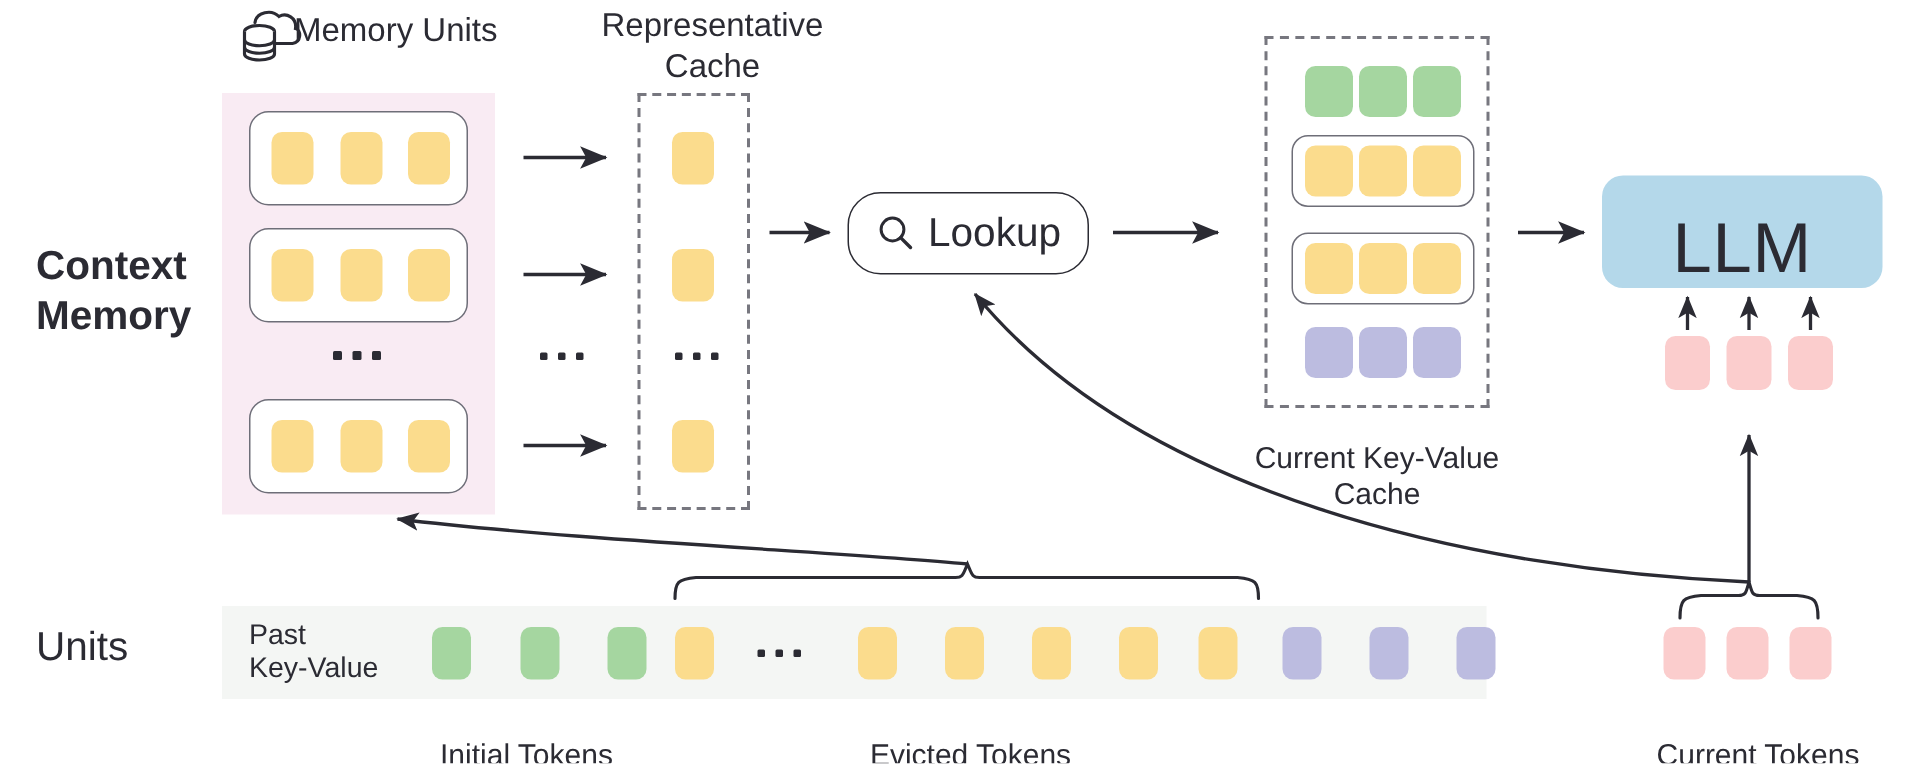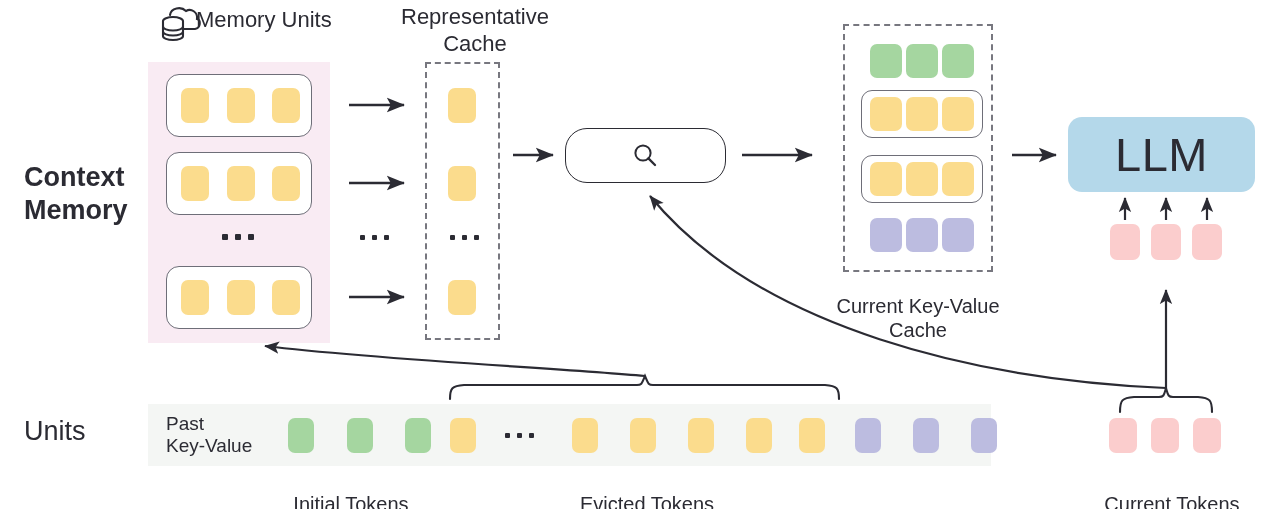--- a/index.html
+++ b/index.html
@@ -88,21 +88,21 @@
     box-sizing: border-box;
   }
   .lookup-pill .lk-text { font-size: 27px; color: #2b2b33; }
 
   
   .llm-box {
     position: absolute;
     background: #b4d8ea;
     border-radius: 14px;
     display: flex;
-    align-items: center;
+    align-items: flex-end;
     justify-content: center;
   }
   .llm-box .llm-text {
     font-size: 47px;
     color: #2b2b33;
     letter-spacing: 0.5px;
   }
 
   
   .inputs-strip {
@@ -177,20 +177,21 @@
     <i></i>
       <i></i>
       <i></i>
   </div>
 
   <div class="lookup-pill" style="left:565px; top:128px; width:161px; height:55px;">
     <svg width="27" height="27" viewBox="0 0 27 27">
       <circle cx="11" cy="11" r="7.6" fill="none" stroke="#2b2b33" stroke-width="2"></circle>
       <line x1="16.4" y1="16.4" x2="23" y2="23" stroke="#2b2b33" stroke-width="2.3" stroke-linecap="round"></line>
     </svg>
+    <span class="lk-text">Lookup</span>
   </div>
 
   <div class="dashed-box" style="left:843px; top:24px; width:150px; height:248px;"></div>
 
   <div class="tok tok-g" style="left:870px; top:44px; width:32px; height:34px;"></div>
   <div class="tok tok-g" style="left:906px; top:44px; width:32px; height:34px;"></div>
   <div class="tok tok-g" style="left:942px; top:44px; width:32px; height:34px;"></div>
 
   <div class="mem-unit" style="left:861px; top:90px; width:122px; height:48px; border-radius:11px;"></div>
   <div class="tok tok-y" style="left:870px; top:97px; width:32px; height:34px;"></div>

